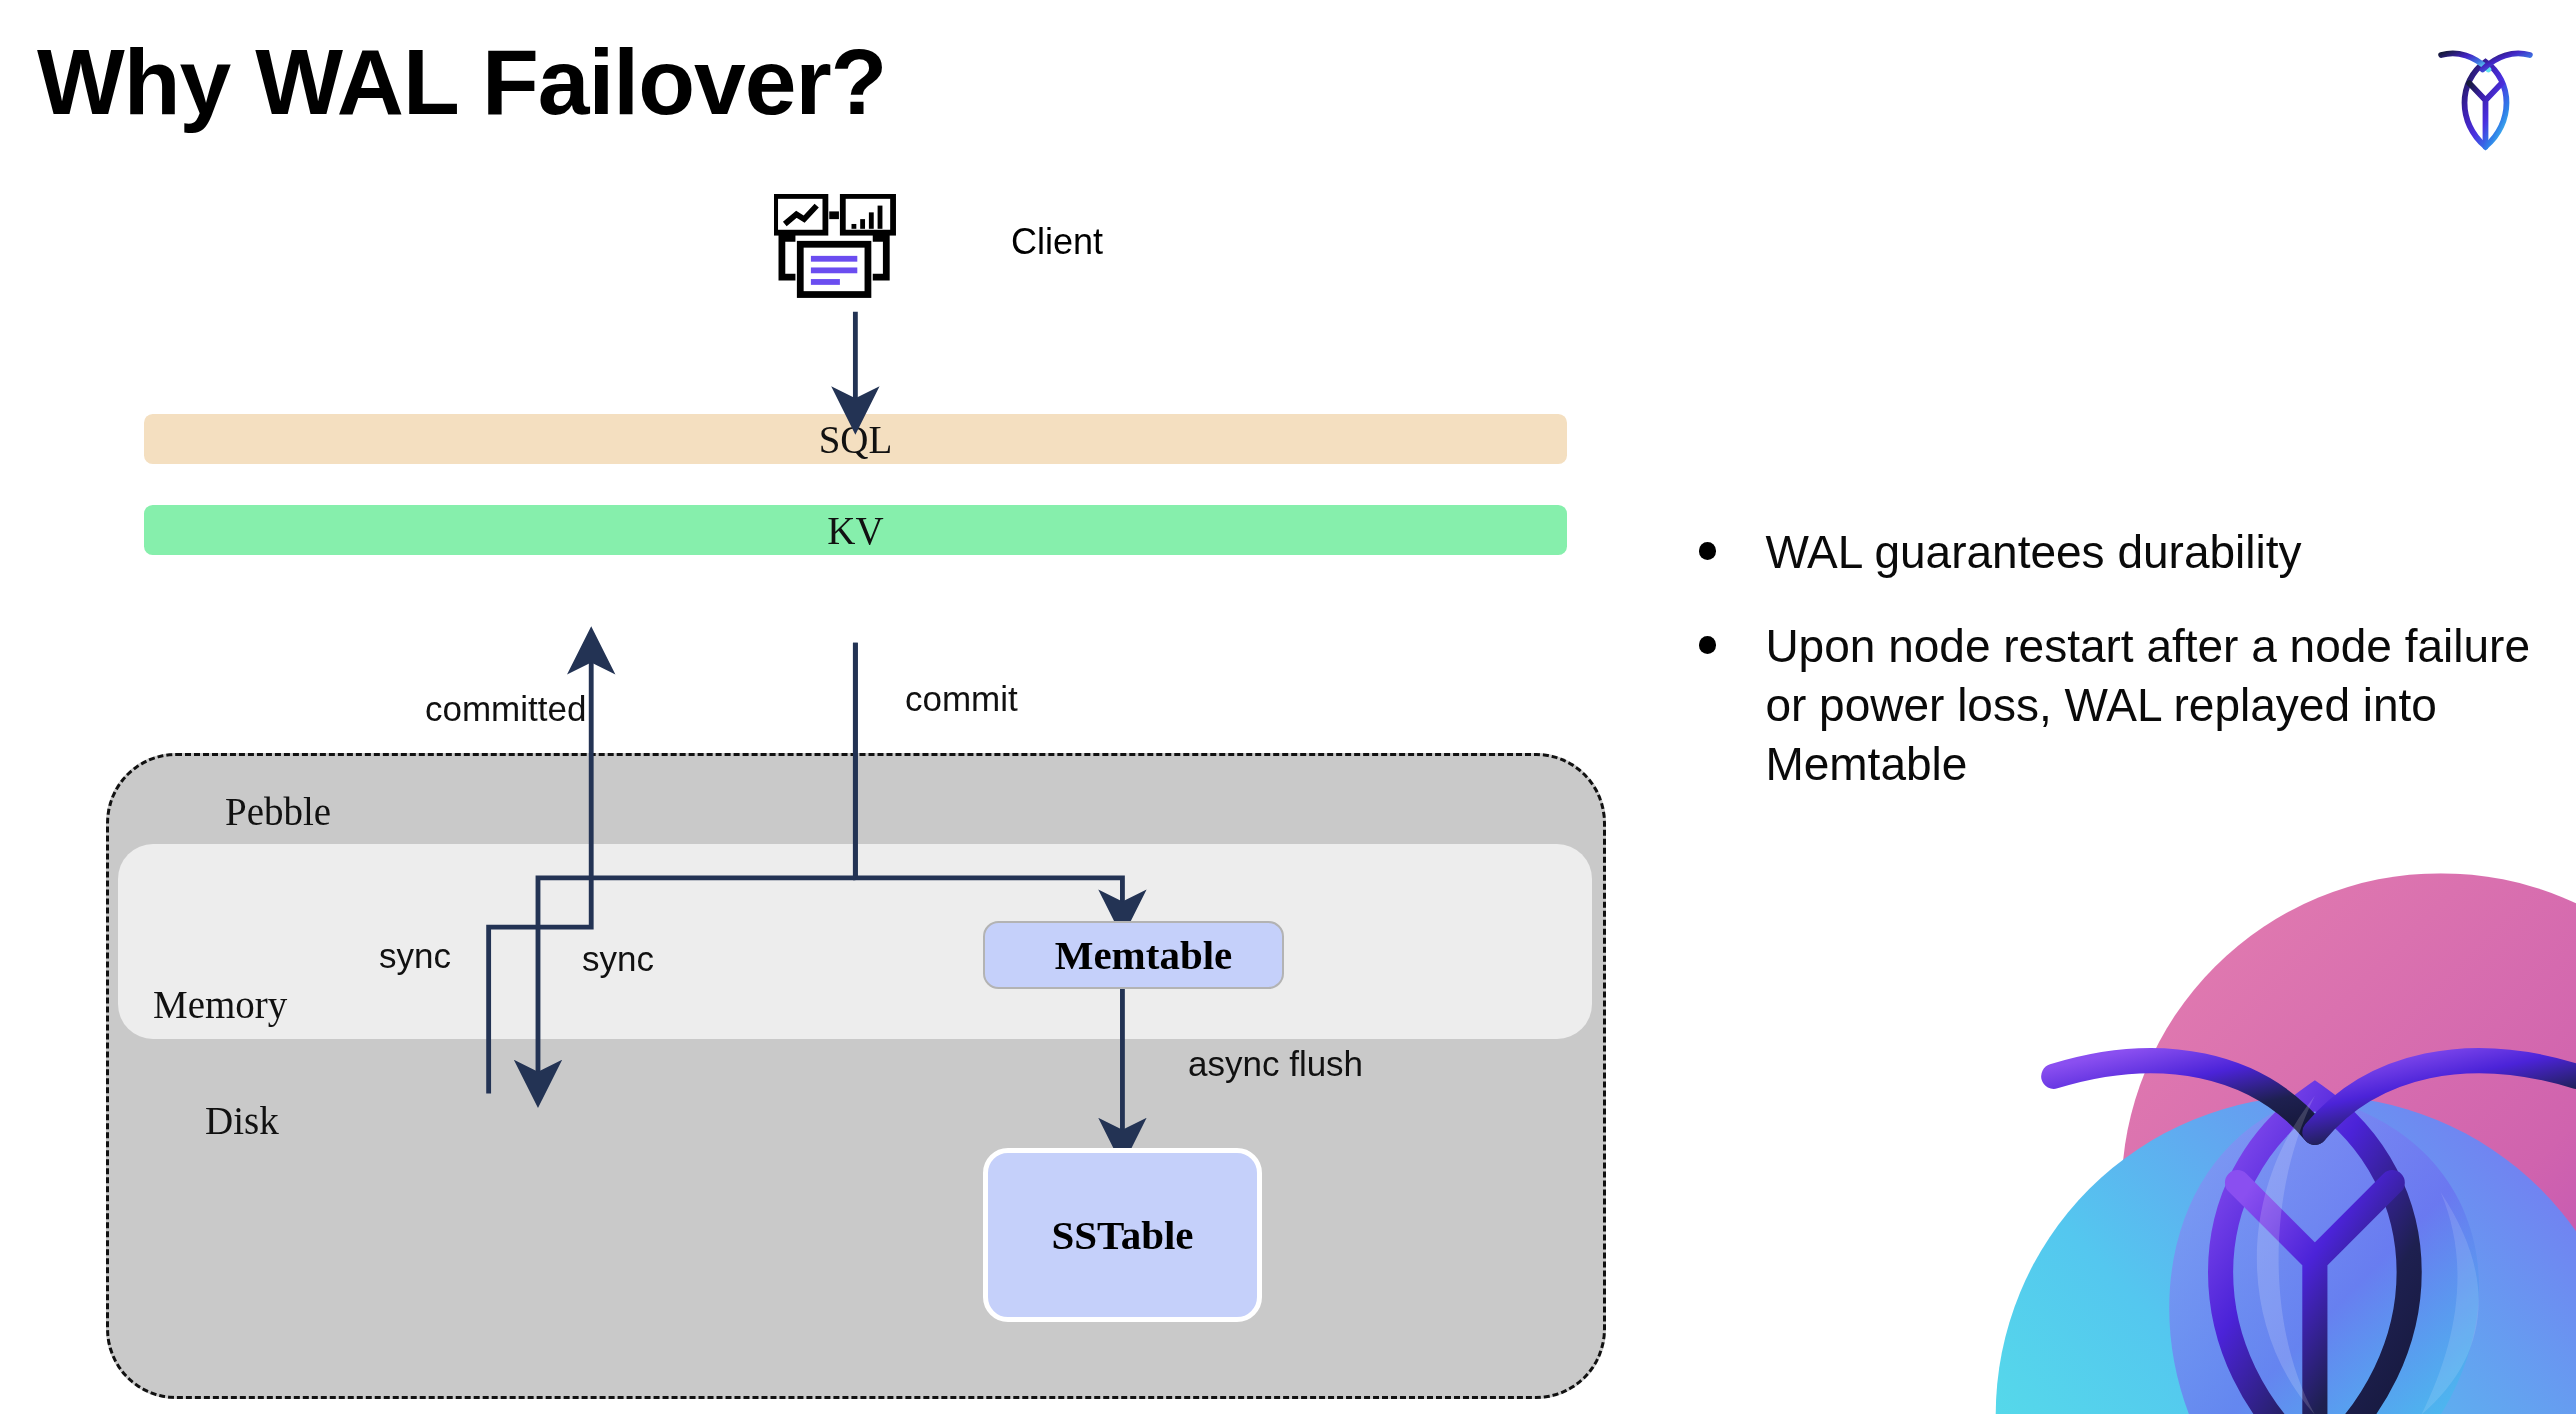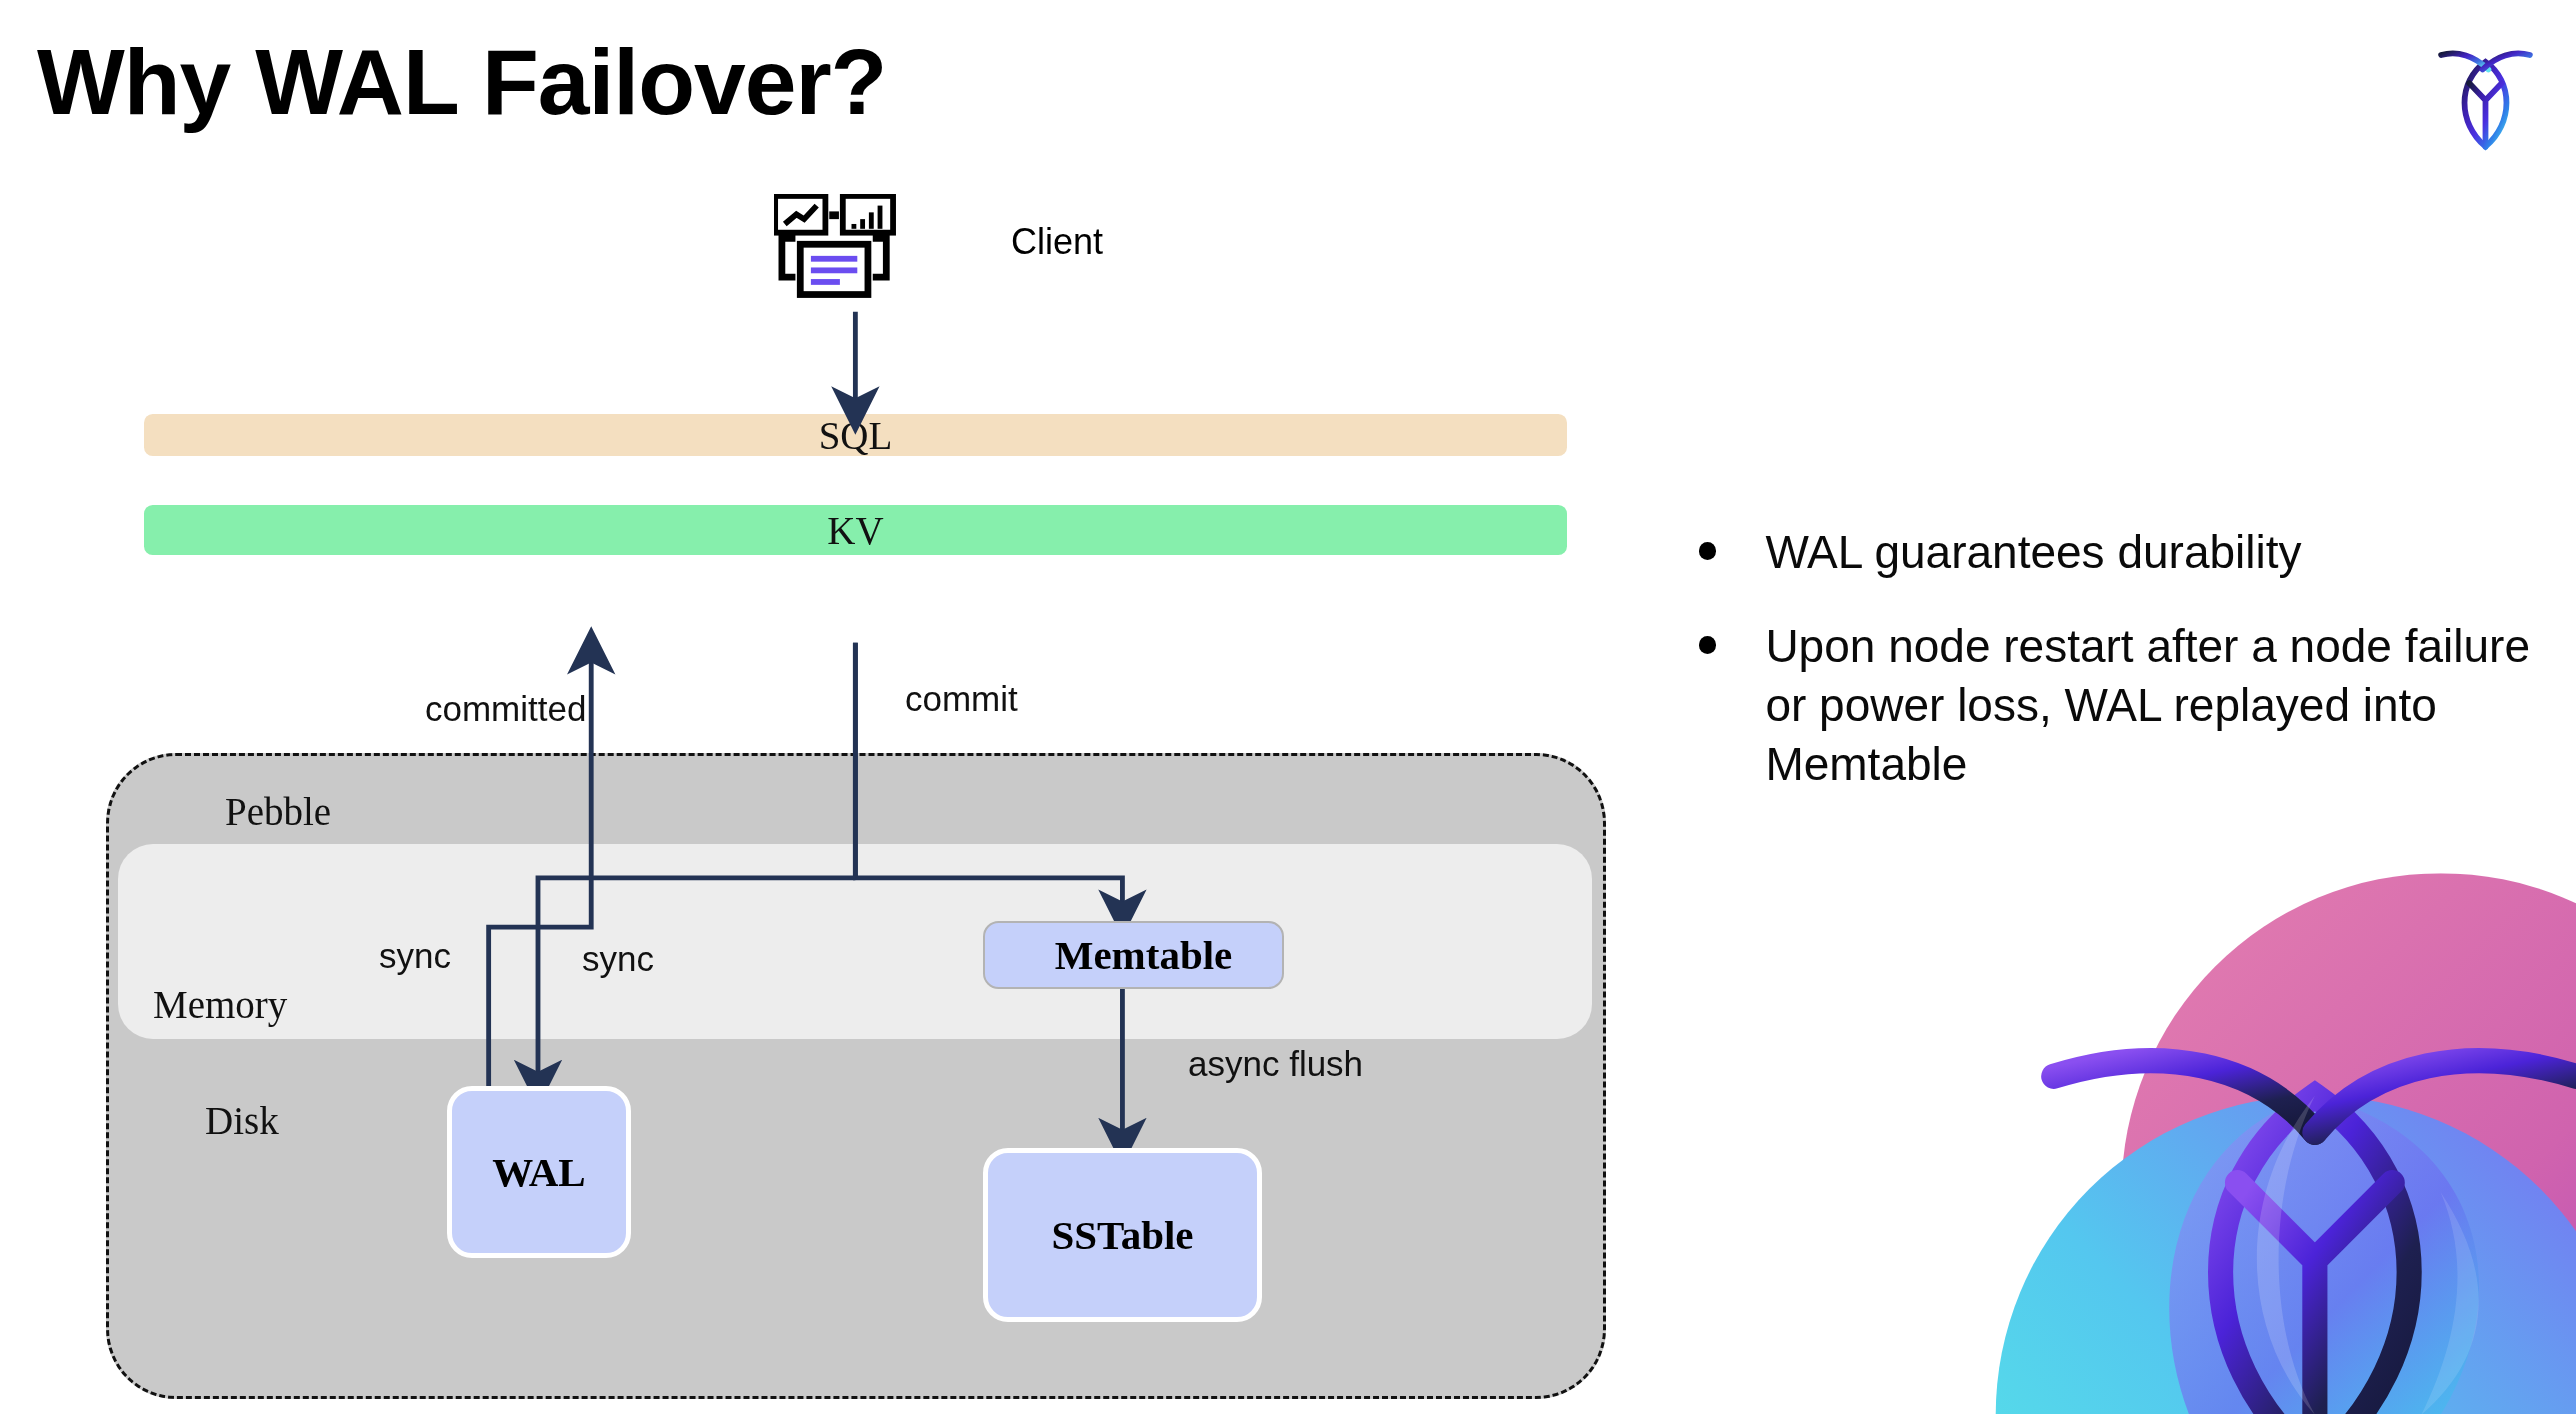--- a/index.html
+++ b/index.html
@@ -79,21 +79,21 @@
     left: 144px;
     width: 1423px;
     border-radius: 8.7px;
     display: flex;
     align-items: center;
     justify-content: center;
     font-family: "Liberation Serif", serif;
     font-size: 39px;
     color: #111111;
   }
-  #bar-sql      { top: 414px; height: 42px; background: #f4dfc0; }
+  #bar-sql      { top: 414px; height: 50px; background: #f4dfc0; }
   #bar-kv       { top: 505px; height: 50px; background: #86efac; }
   #bar-storage  { top: 578px; height: 64px; background: #d8d2e5; }
 
   
   #pebble-container {
     position: absolute;
     left: 106px;
     top: 753px;
     width: 1500px;
     height: 646px;
@@ -302,21 +302,20 @@
 
     <path d="M884 664 L884 907 L1160 907 L1160 944" fill="none" stroke="#233354" stroke-width="5" marker-end="url(#arrowHead)"></path>
 
     <path d="M884 664 L884 907" fill="none" stroke="#233354" stroke-width="5"></path>
     <path d="M884 907 L556 907 L556 1120" fill="none" stroke="#233354" stroke-width="5" marker-end="url(#arrowHead)"></path>
 
     <line x1="1160" y1="1022" x2="1160" y2="1180" stroke="#233354" stroke-width="5" marker-end="url(#arrowHead)"></line>
   </svg>
 
   <div id="node-memtable" class="node-box">Memtable</div>
-  <div id="node-wal" class="node-box">WAL</div>
   <div id="node-sstable" class="node-box">SSTable</div>
 
   <div id="label-committed" class="edge-label">committed</div>
   <div id="label-commit" class="edge-label">commit</div>
   <div id="label-sync-1" class="edge-label">sync</div>
   <div id="label-sync-2" class="edge-label">sync</div>
   <div id="label-asyncflush" class="edge-label">async flush</div>
 </div>
 
 <div id="bullet-list">

